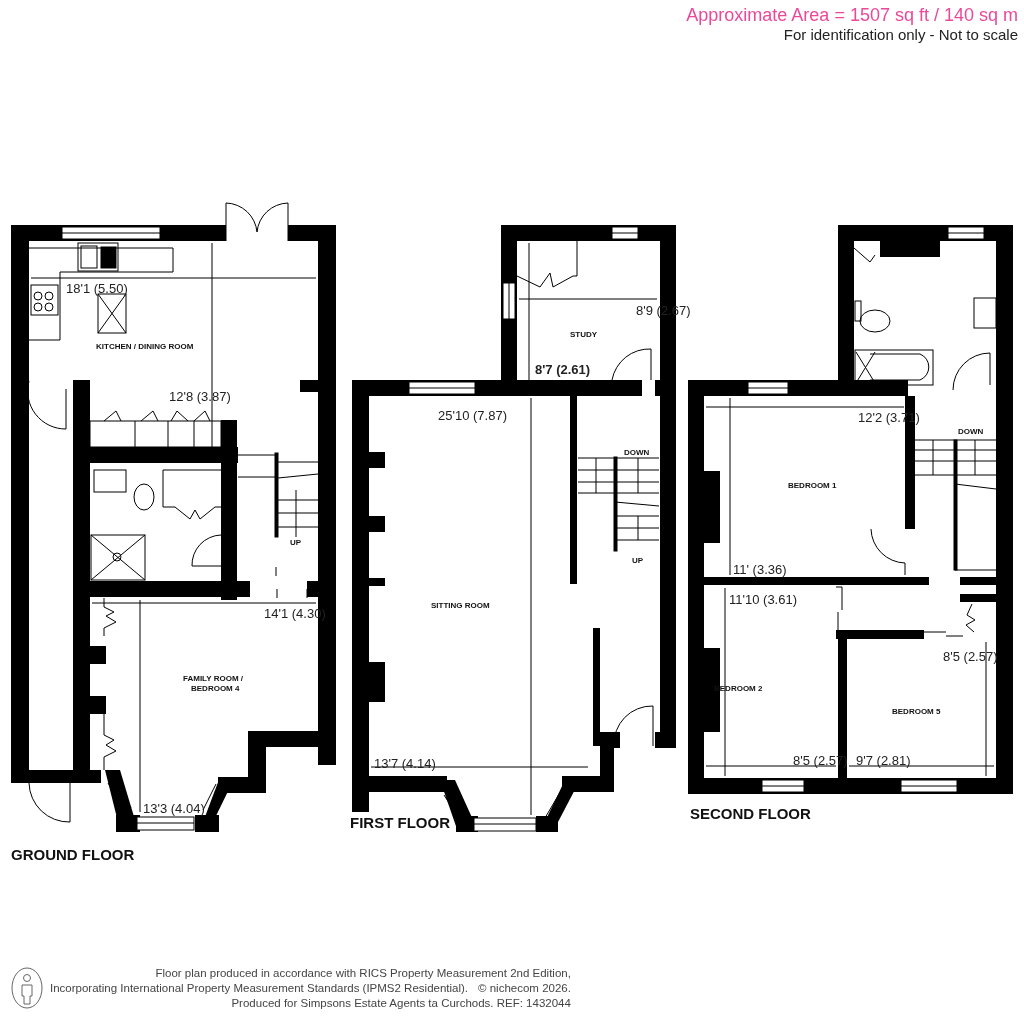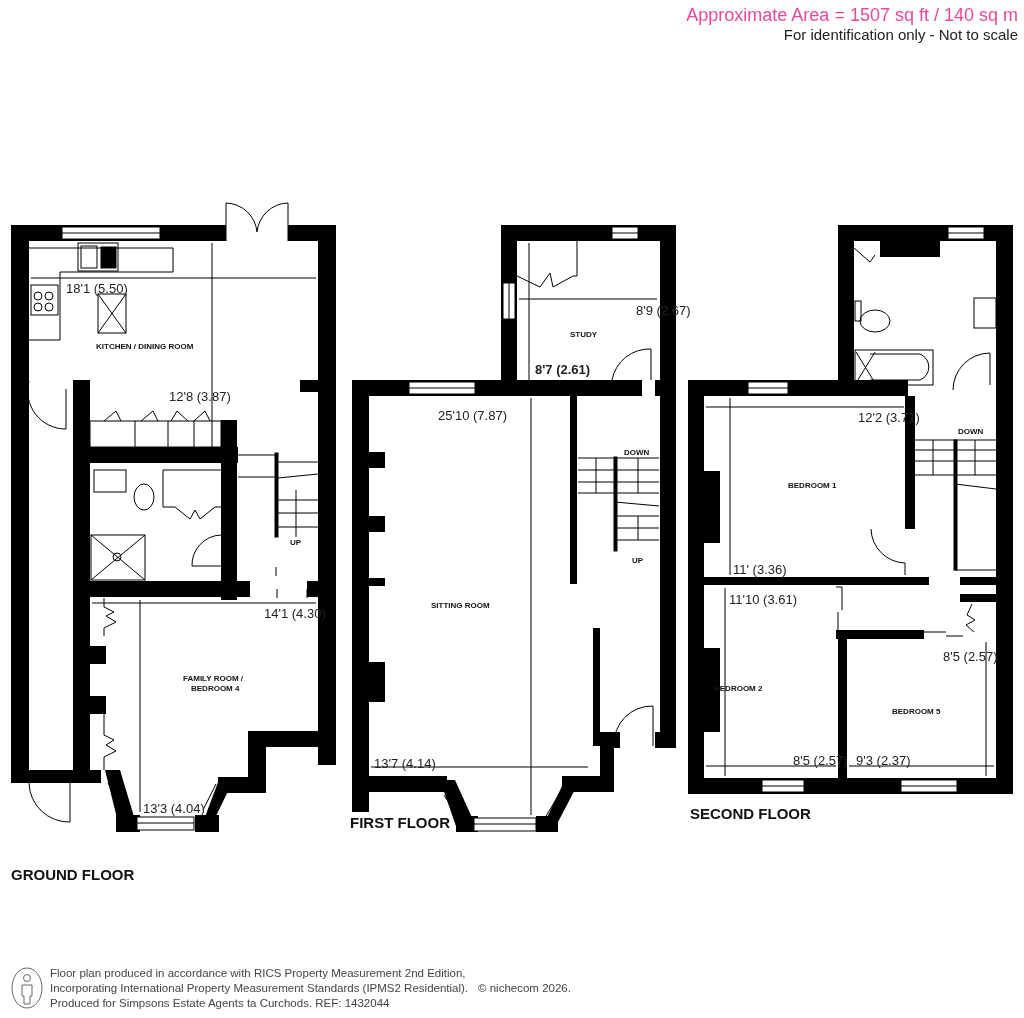--- a/index.html
+++ b/index.html
@@ -4,21 +4,21 @@
 <style>
   html, body { margin:0; padding:0; background:#ffffff; }
   body { width:1024px; height:1018px; position:relative; overflow:hidden; font-family:"Liberation Sans", sans-serif; color:#111; }
   .header-area { position:absolute; right:6px; top:4px; text-align:right; }
   .area-title { font-size:18px; line-height:22px; color:#ec4899; }
   .area-note { font-size:15px; margin-top:0; color:#222; }
   svg.plan { position:absolute; left:0; top:0; }
   .footer { position:absolute; left:10px; top:966px; display:flex; align-items:flex-start; }
   .footer-icon { width:34px; height:44px; margin-right:6px; }
   .footer-text { font-size:11.5px; line-height:15px; color:#444; }
-  .footer-text .line { white-space:nowrap; }
+  .footer-text .line { white-space:nowrap;text-align:right; }
   .copyright { margin-left:10px; }
   .floor-label { position:absolute; font-weight:bold; font-size:15px; color:#111; }
   .room-label { position:absolute; font-weight:bold; font-size:8px; color:#111; text-align:center; white-space:nowrap; }
   .dim { position:absolute; font-size:13px; color:#222; white-space:nowrap; }
   .stair-label { position:absolute; font-weight:bold; font-size:8px; color:#111; }
 </style>
 </head>
 <body>
 
 <div class="header-area">
@@ -274,41 +274,41 @@
 </svg>
 
 <div class="room-label" style="left:96px;top:342px;">KITCHEN / DINING ROOM</div>
 <div class="dim" style="left:66px;top:281px;">18'1 (5.50)</div>
 <div class="dim" style="left:169px;top:389px;">12'8 (3.87)</div>
 <div class="room-label" style="left:183px;top:674px;">FAMILY ROOM /</div>
 <div class="room-label" style="left:191px;top:684px;">BEDROOM 4</div>
 <div class="dim" style="left:264px;top:606px;">14'1 (4.30)</div>
 <div class="dim" style="left:143px;top:801px;">13'3 (4.04)</div>
 <div class="stair-label" style="left:290px;top:538px;">UP</div>
-<div class="floor-label" style="left:11px;top:866px;text-align:center;">GROUND FLOOR</div>
+<div class="floor-label" style="left:11px;top:846px;text-align:center;">GROUND FLOOR</div>
 
 <div class="room-label" style="left:570px;top:330px;">STUDY</div>
 <div class="dim" style="left:612px;top:303px;margin-left:24px;">8'9 (2.67)</div>
 <div class="dim" style="left:535px;top:362px;font-weight:bold;">8'7 (2.61)</div>
 <div class="room-label" style="left:431px;top:601px;">SITTING ROOM</div>
 <div class="dim" style="left:438px;top:408px;">25'10 (7.87)</div>
 <div class="dim" style="left:374px;top:756px;">13'7 (4.14)</div>
 <div class="stair-label" style="left:624px;top:448px;">DOWN</div>
 <div class="stair-label" style="left:632px;top:556px;">UP</div>
 <div class="floor-label" style="left:350px;top:814px;">FIRST FLOOR</div>
 
 <div class="room-label" style="left:788px;top:481px;">BEDROOM 1</div>
 <div class="dim" style="left:858px;top:410px;">12'2 (3.71)</div>
 <div class="dim" style="left:733px;top:562px;">11' (3.36)</div>
 <div class="room-label" style="left:714px;top:684px;">BEDROOM 2</div>
 <div class="dim" style="left:729px;top:592px;">11'10 (3.61)</div>
 <div class="dim" style="left:793px;top:753px;">8'5 (2.57)</div>
 <div class="room-label" style="left:892px;top:707px;">BEDROOM 5</div>
 <div class="dim" style="left:943px;top:649px;">8'5 (2.57)</div>
-<div class="dim" style="left:856px;top:753px;">9'3 (2.37)</div>
+<div class="dim" style="left:856px;top:753px;">9'7 (2.81)</div>
 <div class="stair-label" style="left:958px;top:427px;">DOWN</div>
 <div class="floor-label" style="left:690px;top:805px;">SECOND FLOOR</div>
 
 <div class="footer">
   <svg class="footer-icon" viewBox="0 0 34 44">
     <ellipse cx="17" cy="22" rx="15" ry="20" fill="none" stroke="#666" stroke-width="1"></ellipse>
     <circle cx="17" cy="12" r="3.5" fill="none" stroke="#666" stroke-width="1"></circle>
     <path d="M12 19 L22 19 L22 30 L20 30 L20 38 L14 38 L14 30 L12 30 Z" fill="none" stroke="#666" stroke-width="1"></path>
   </svg>
   <div class="footer-text">

